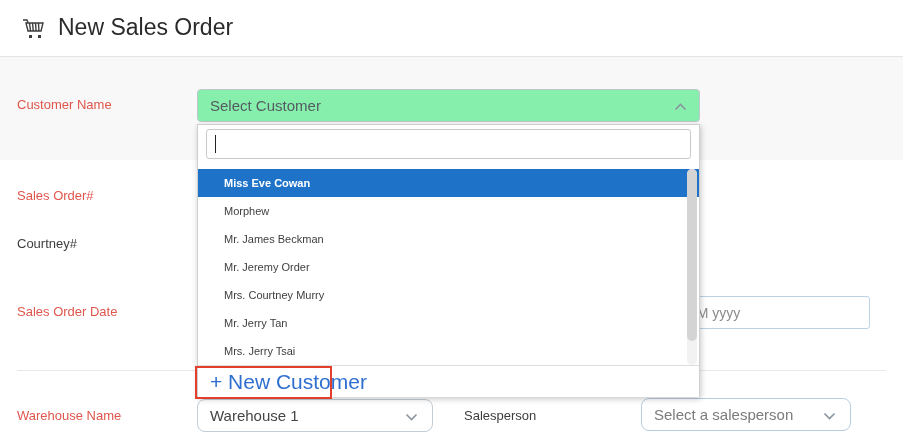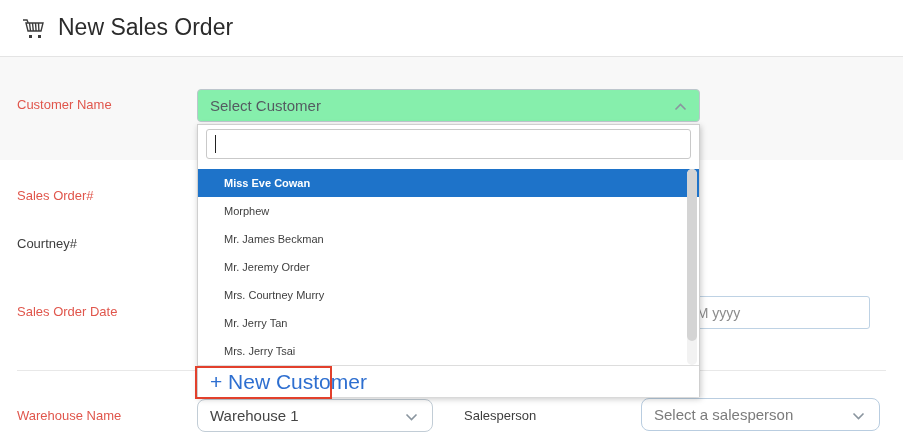--- a/index.html
+++ b/index.html
@@ -73,21 +73,21 @@
     border:2px solid var(--annotation_red,#e2402c); z-index:30; pointer-events:none;
   }
 
   
   .mini-select {
     height:33px; box-sizing:border-box; background:#fff; border-radius:8px;
     display:flex; align-items:center; justify-content:space-between; padding:0 14px 0 12px;
     font-size:15px;
   }
   .wh-select { left:197px; top:399px; width:236px; border:1px solid #c2cdd6; color:#454545; }
-  .sp-select { left:641px; top:398px; width:239px; border:1px solid #b9cde0; color:#7b7b7b; }
+  .sp-select { left:641px; top:398px; width:210px; border:1px solid #b9cde0; color:#7b7b7b; }
 
   .chev { flex:0 0 auto; }
 </style>
 </head>
 <body style="--required_label: #e0564c; --selected_item_bg: #1e73c9; --link_blue: #2e6fd0; --annotation_red: #e2402c;">
 
 <div class="abs header">
   <span class="abs cart-icon">
     <svg width="26" height="24" viewBox="0 0 26 24" fill="none" stroke="#3c3c3c" stroke-width="1.4">
       <path d="M3 3 h4 l1.2 3"></path>

